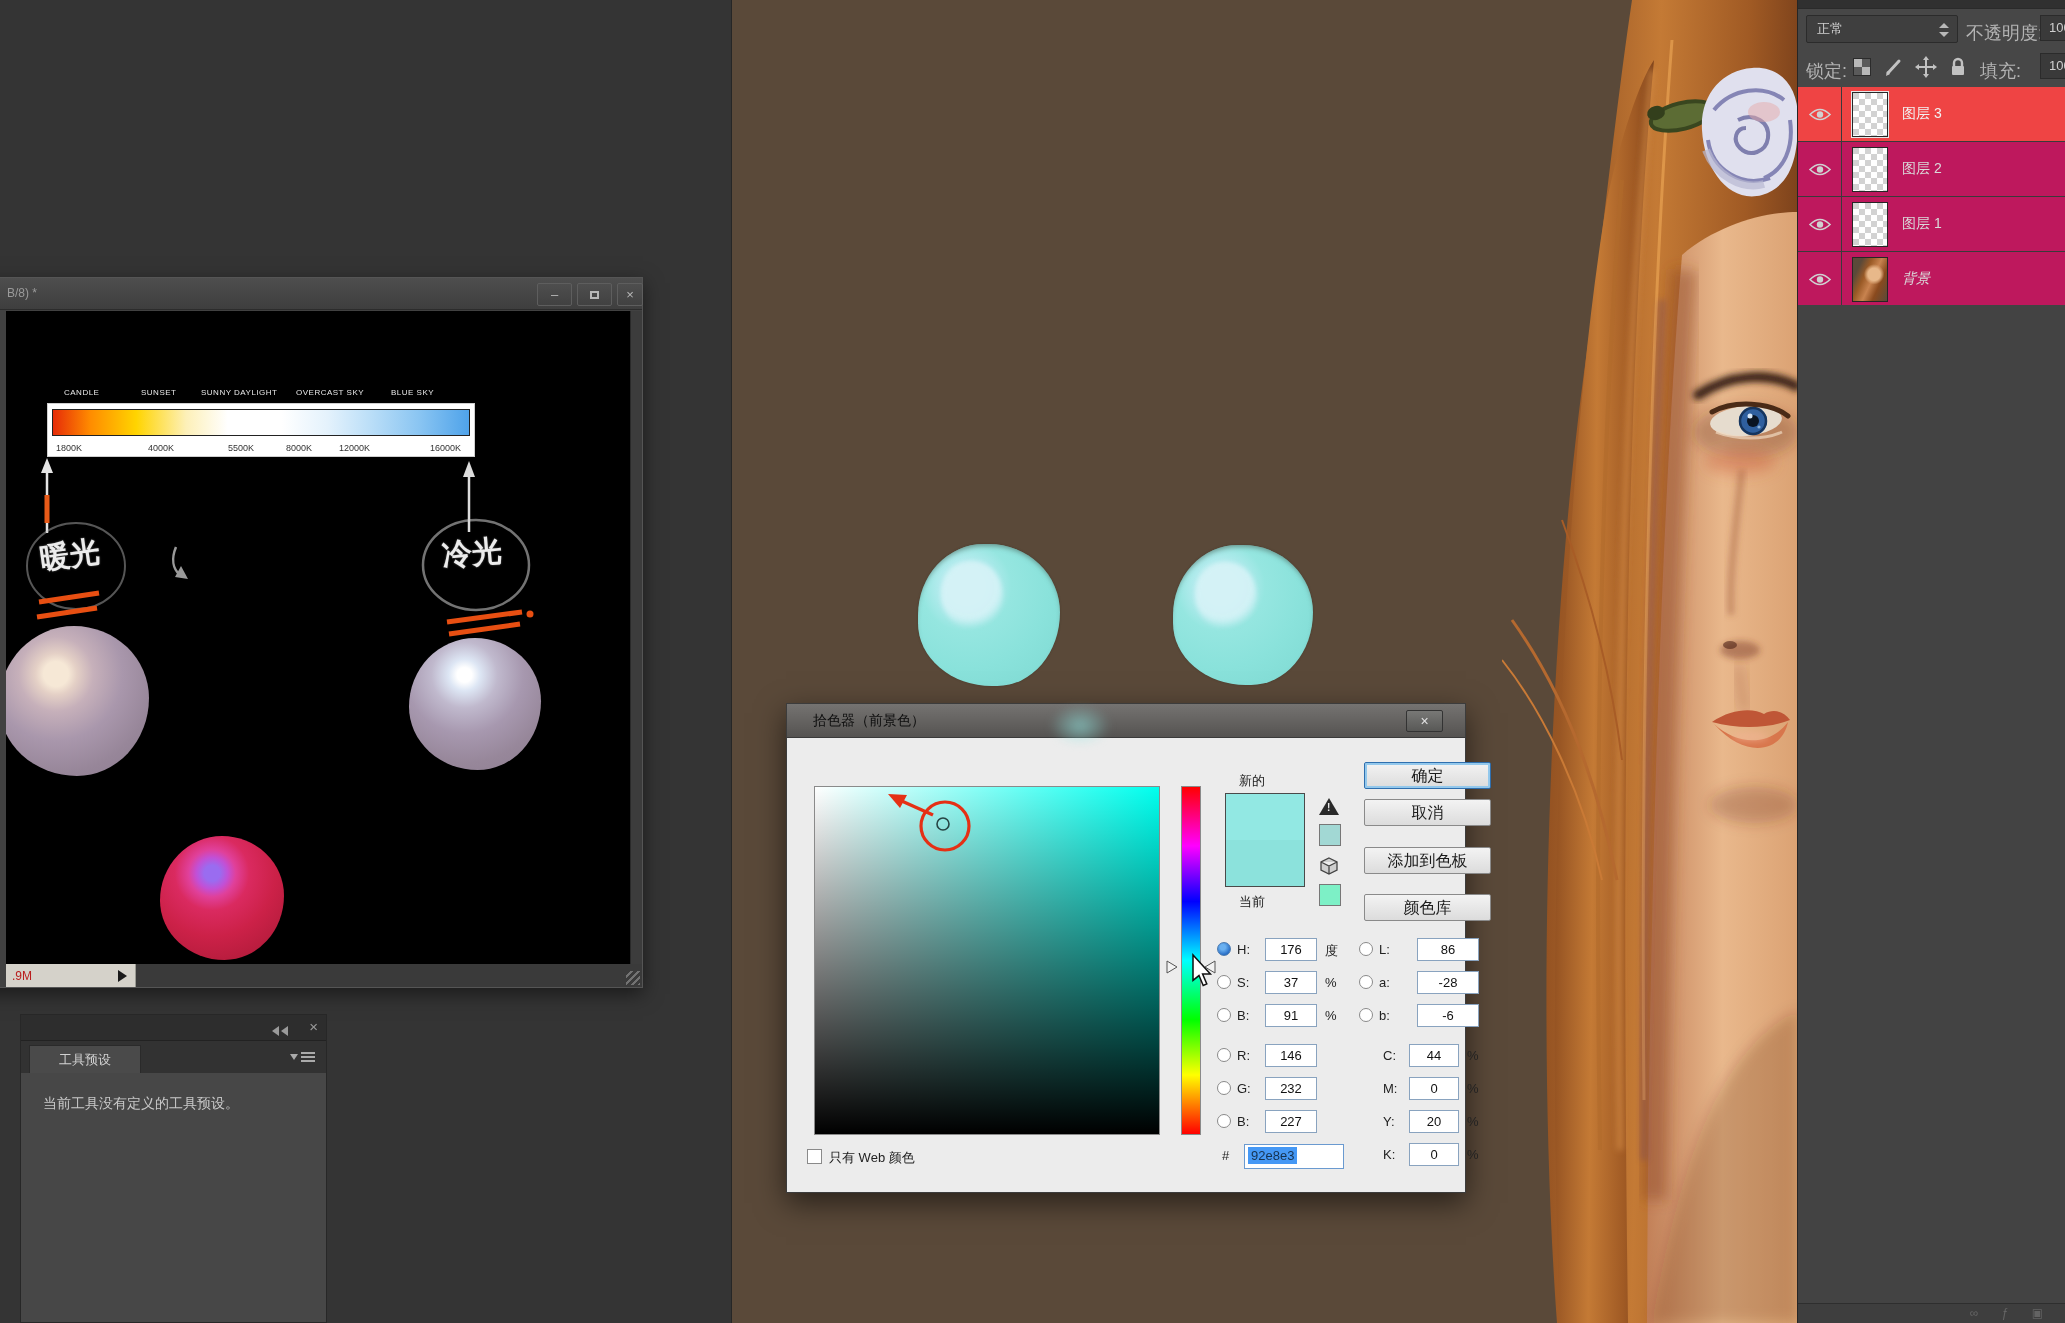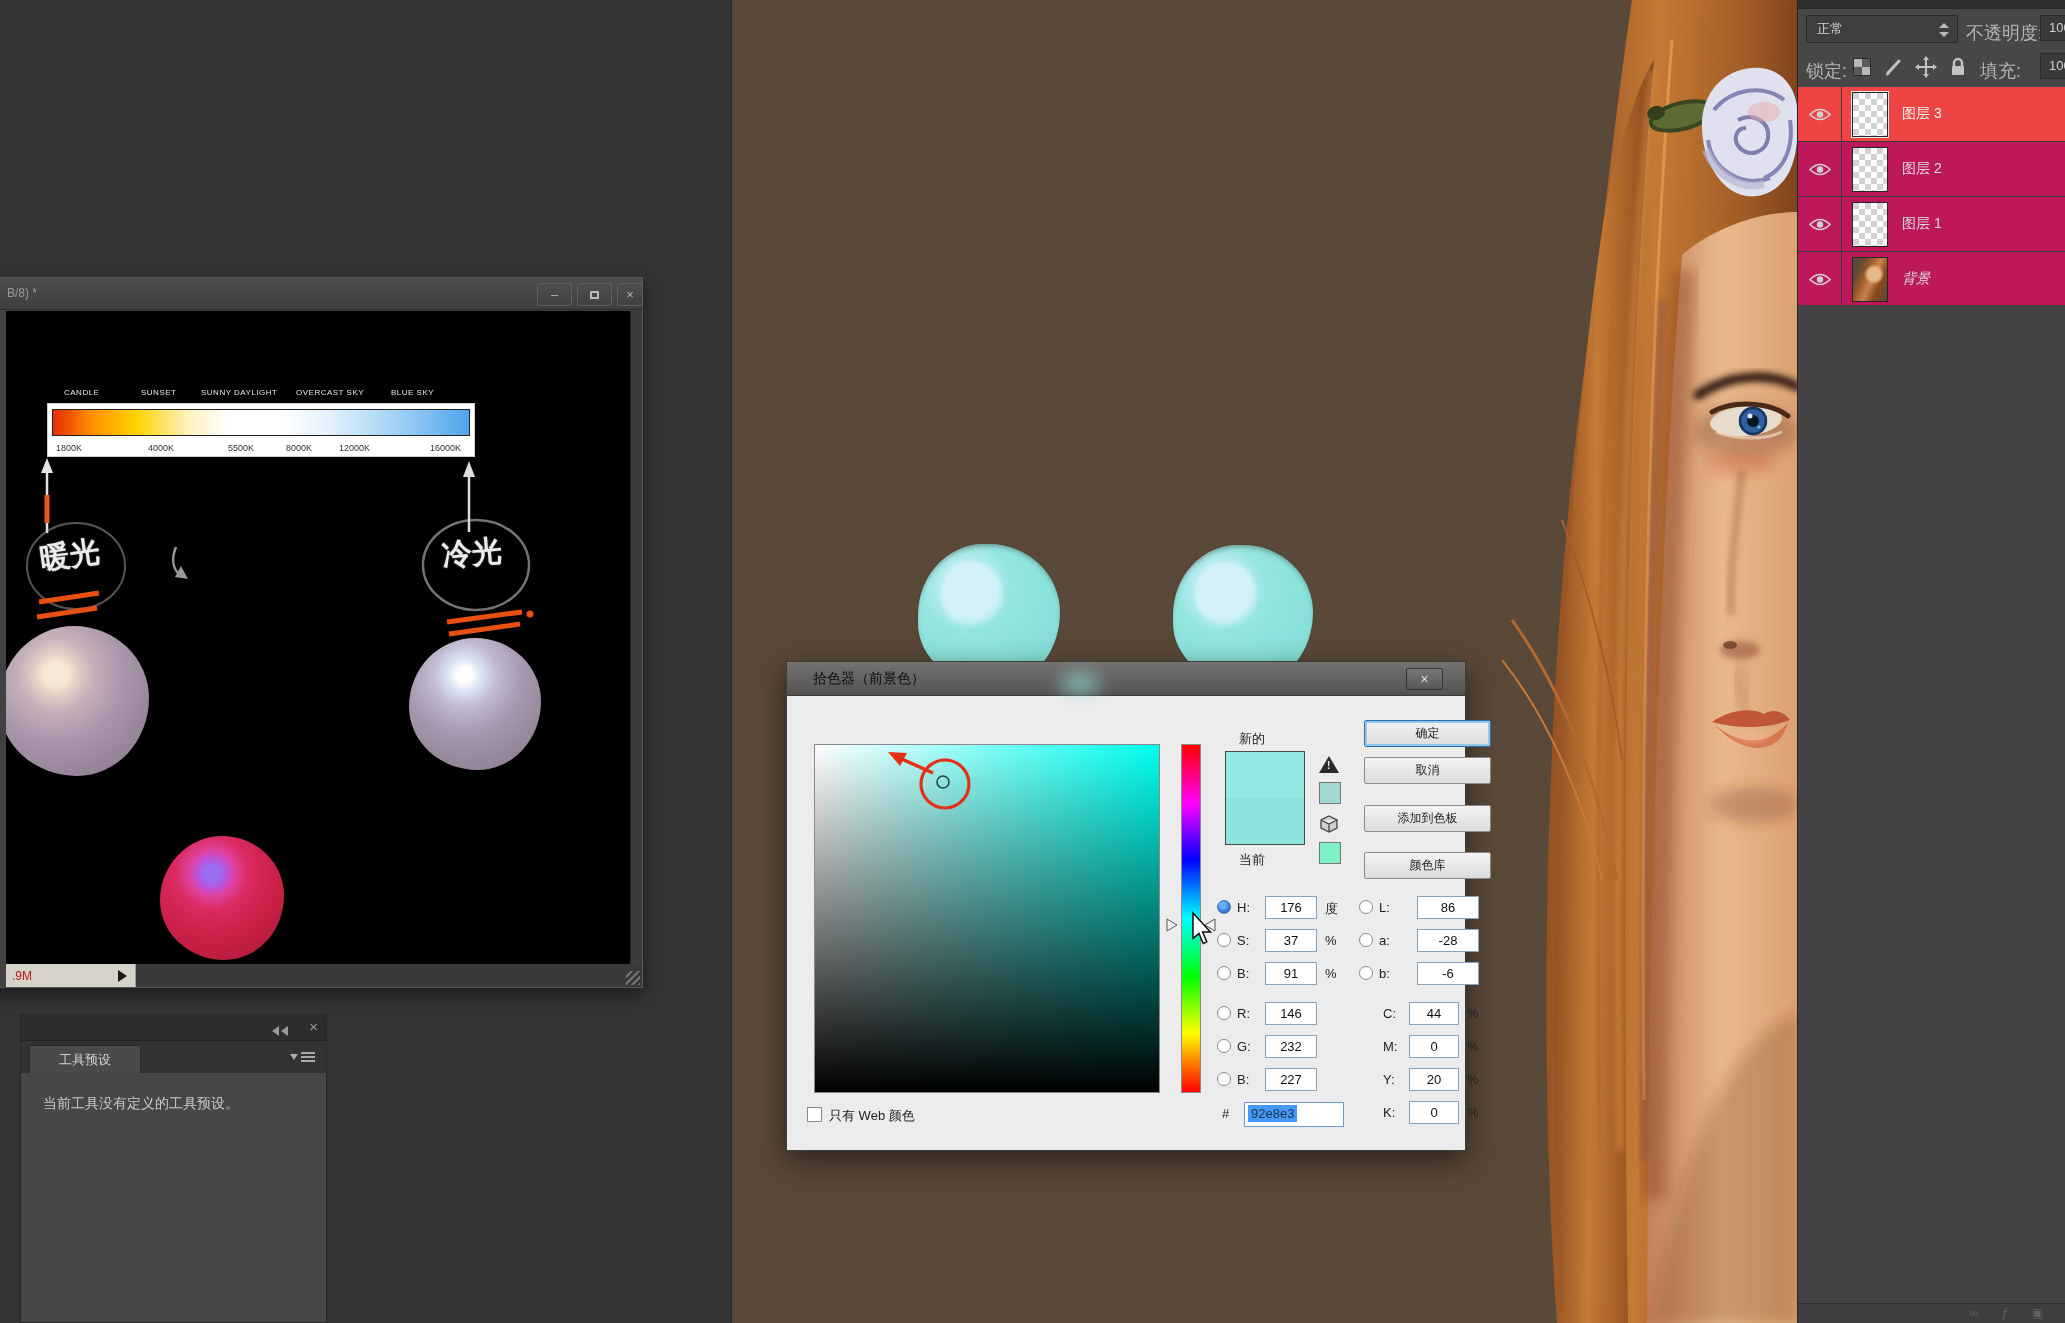--- a/index.html
+++ b/index.html
@@ -65,21 +65,21 @@
   .tp-tab { position:absolute; left:8px; top:4px; width:112px; height:28px; background:#4a4a4a; border:1px solid #2a2a2a; border-bottom:none;
     color:#d2d2d2; font-size:13px; text-align:center; line-height:27px; }
   .tp-menu { position:absolute; right:10px; top:9px; width:26px; height:14px; }
   .tp-menu .tri { position:absolute; left:0; top:4px; width:0; height:0; border-left:4px solid transparent; border-right:4px solid transparent; border-top:6px solid #aaa; }
   .tp-menu .bars { position:absolute; left:11px; top:2px; width:14px; height:10px;
     background:repeating-linear-gradient(#aaa 0 2px, transparent 2px 4px); }
   .tp-body { position:absolute; left:0; top:58px; right:0; bottom:0; background:#474747; }
   .tp-msg { position:absolute; left:22px; top:22px; color:#c9c9c9; font-size:14px; }
 
   
-  .dialog { position:absolute; left:786px; top:661px; width:680px; height:490px;
+  .dialog { position:absolute; left:786px; top:703px; width:680px; height:490px;
     background:#ececec; border:1px solid #3c3c3c; box-shadow:0 10px 28px rgba(0,0,0,.55); }
   .dlg-titlebar { position:absolute; left:0; top:0; right:0; height:34px;
     background:linear-gradient(180deg,#757371,#555351); border-bottom:1px solid #3a3a3a; }
   .dlg-title { position:absolute; left:26px; top:8px; color:#0e0e0e; font-size:14px; }
   .dlg-close { position:absolute; right:22px; top:6px; width:37px; height:22px;
     background:linear-gradient(#787876,#585856); border:1px solid #333; border-radius:2px;
     color:#e2e2e2; font-size:14px; text-align:center; line-height:20px; }
   .ghost-ball { position:absolute; left:262px; top:0px; width:62px; height:40px; border-radius:50%;
     background:radial-gradient(ellipse at 50% 55%, rgba(145,230,225,.6), rgba(145,230,225,0) 70%); filter:blur(4px); }
 
@@ -92,21 +92,21 @@
   .swatch-box { position:absolute; left:438px; top:89px; width:80px; height:94px; border:1px solid #4a4a4a; }
   .swatch-new { position:absolute; left:0; top:0; width:100%; height:50%; }
   .swatch-cur { position:absolute; left:0; bottom:0; width:100%; height:50%; }
   .warn-tri { position:absolute; left:532px; top:94px; width:0; height:0;
     border-left:10px solid transparent; border-right:10px solid transparent; border-bottom:17px solid #2a2a2a; }
   .warn-tri span { position:absolute; left:-2px; top:4px; color:#ececec; font-size:10px; font-weight:bold; }
   .mini-swatch { position:absolute; width:22px; height:22px; border:1px solid #777; }
 
   .dlg-btn { position:absolute; left:577px; width:127px; height:27px;
     background:linear-gradient(#f3f3f3,#dcdcdc); border:1px solid #8a8a8a; border-radius:2px;
-    color:#1c1c1c; font-size:12px; text-align:center; line-height:25px; }
+    color:#1c1c1c; font-size:16px; text-align:center; line-height:25px; }
   .dlg-btn.primary { border:1px solid #2f6fae; box-shadow:0 0 0 2px #93c8ec inset; }
 
   .frow { position:absolute; height:24px; }
   .radio { position:absolute; left:0; top:4px; width:14px; height:14px; border-radius:50%;
     background:#fff; border:1px solid #8a8a8a; }
   .radio.checked { background:radial-gradient(circle at 40% 35%, #6ab0f0 0 25%, #2a70c8 70%, #1a5aa8 100%); border-color:#4a7ab0; }
   .flabel { position:absolute; left:20px; top:4px; font-size:13px; color:#222; }
   .fbox { position:absolute; width:52px; height:23px; background:#fff; border:1px solid #89a3bf;
     font-size:13px; color:#111; text-align:center; line-height:21px; }
   .funit { position:absolute; top:4px; font-size:13px; color:#222; }

